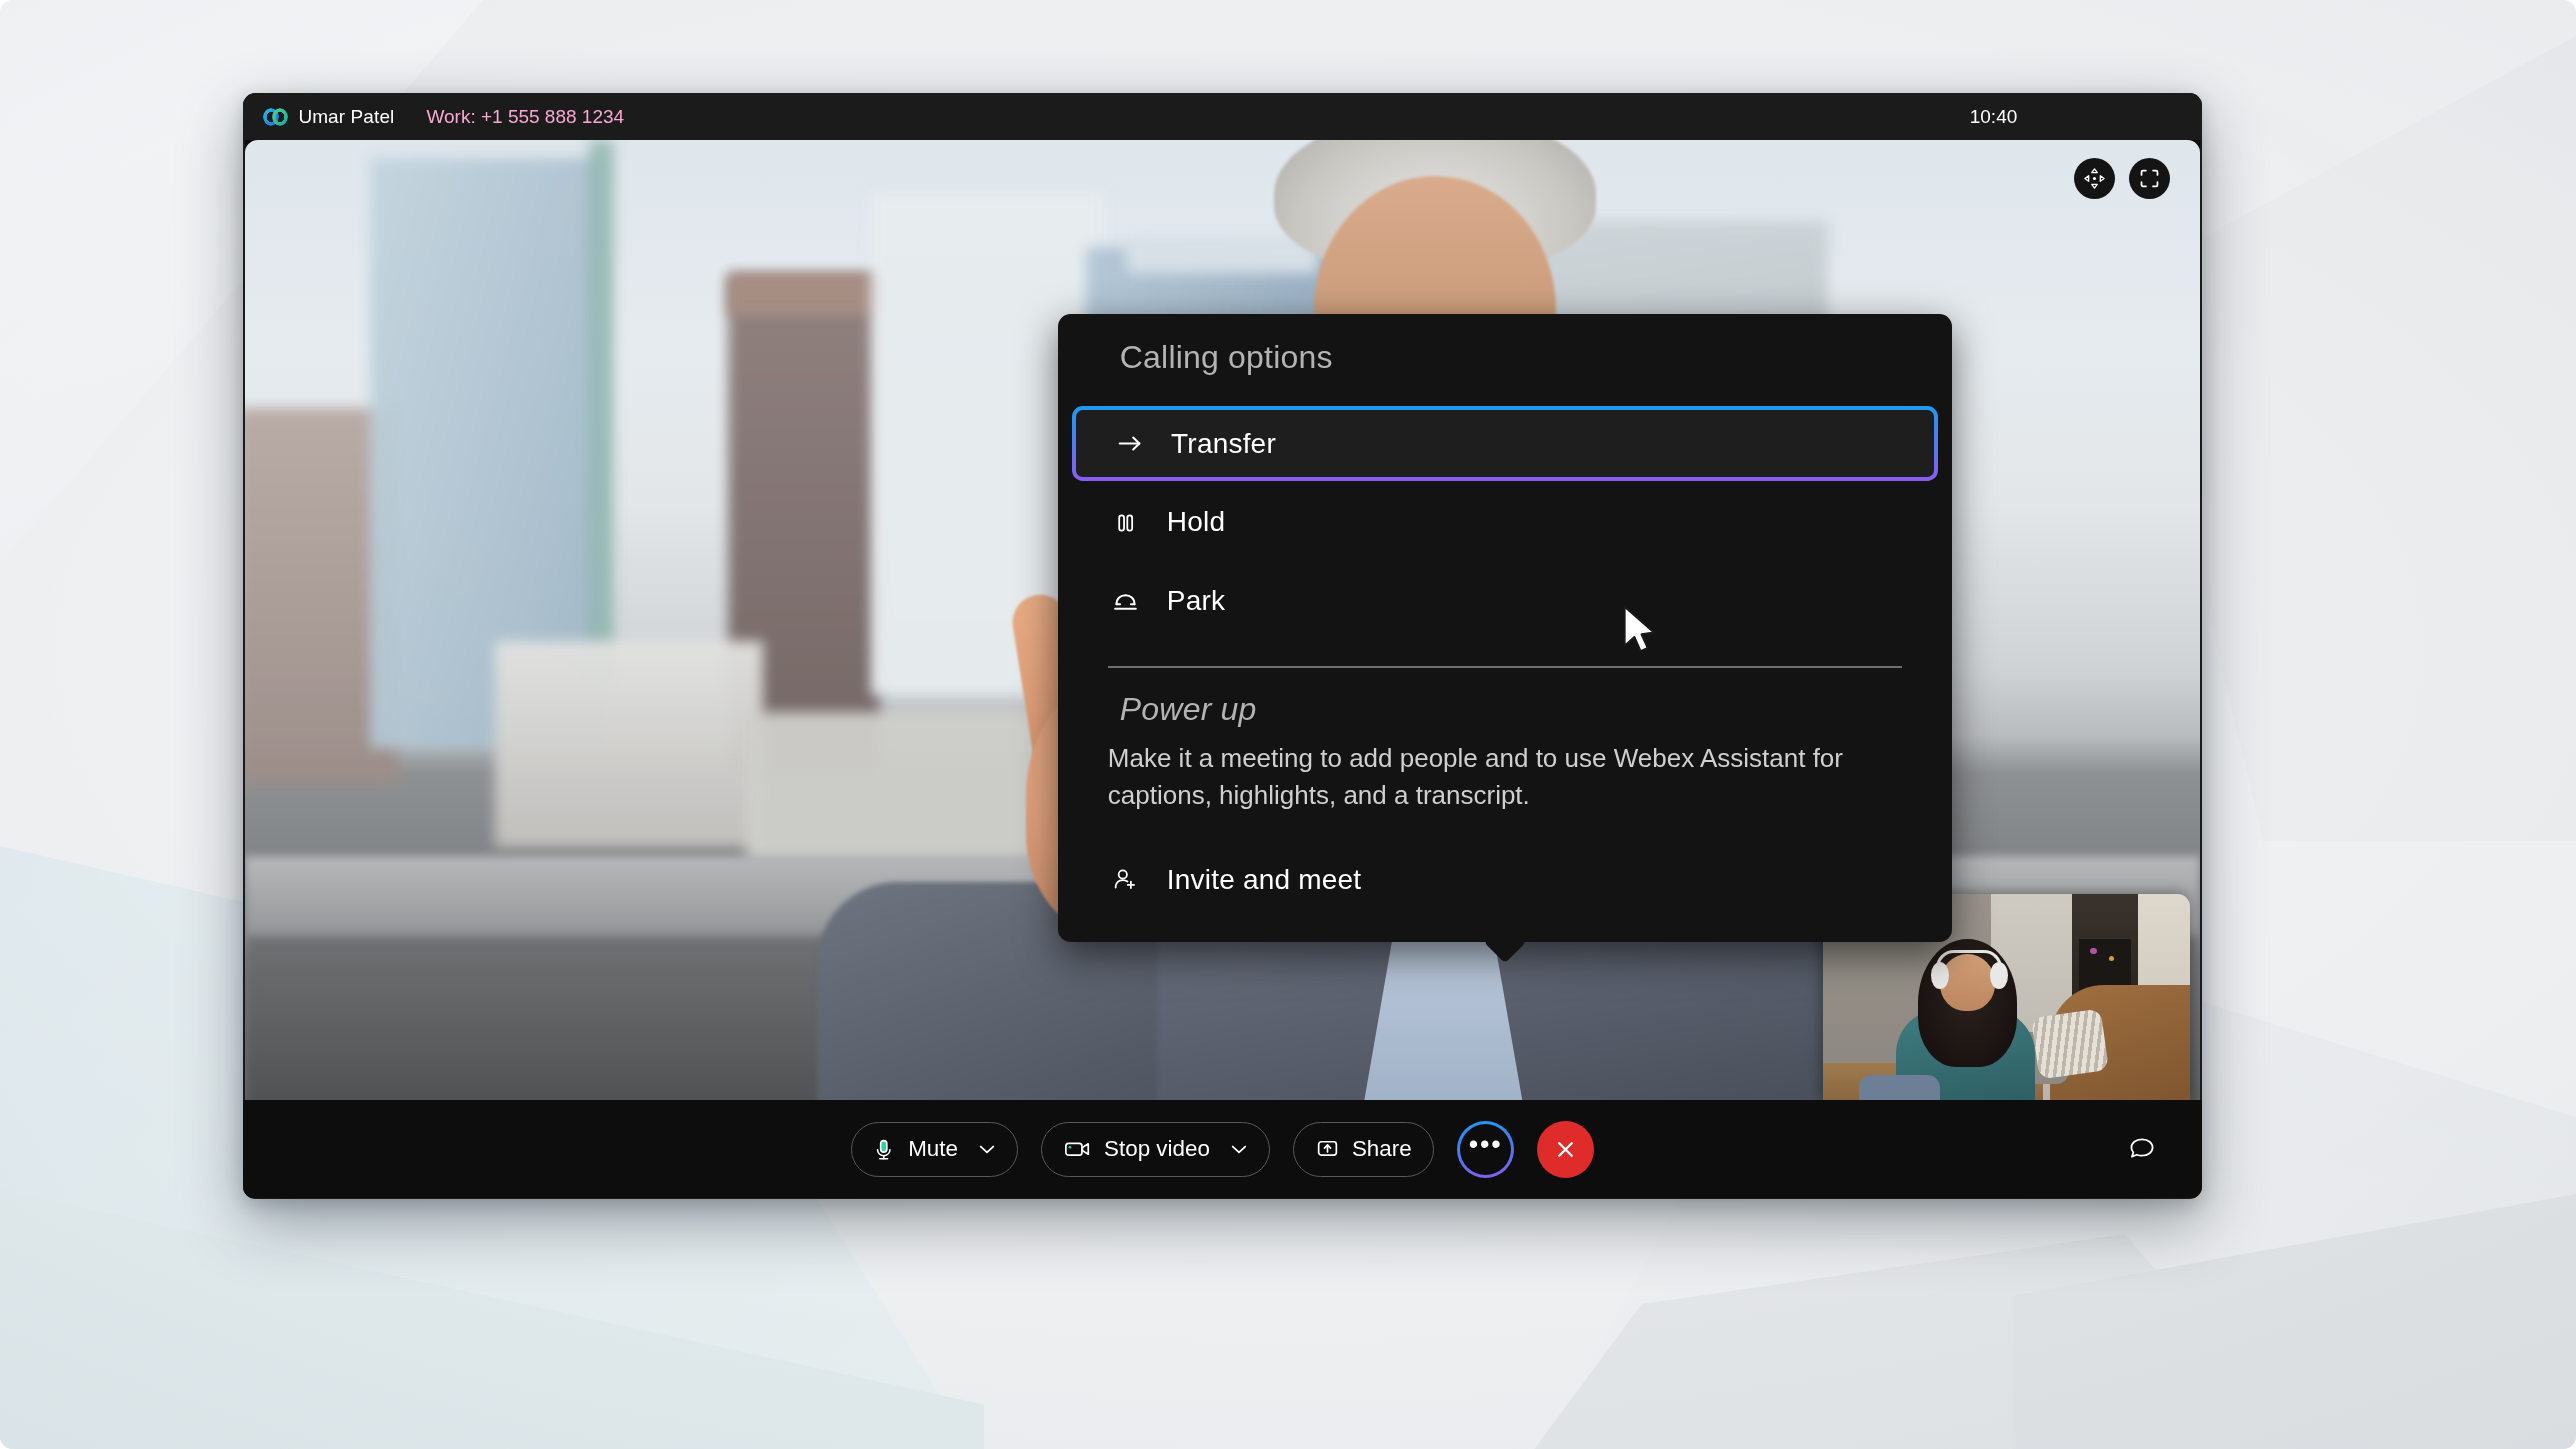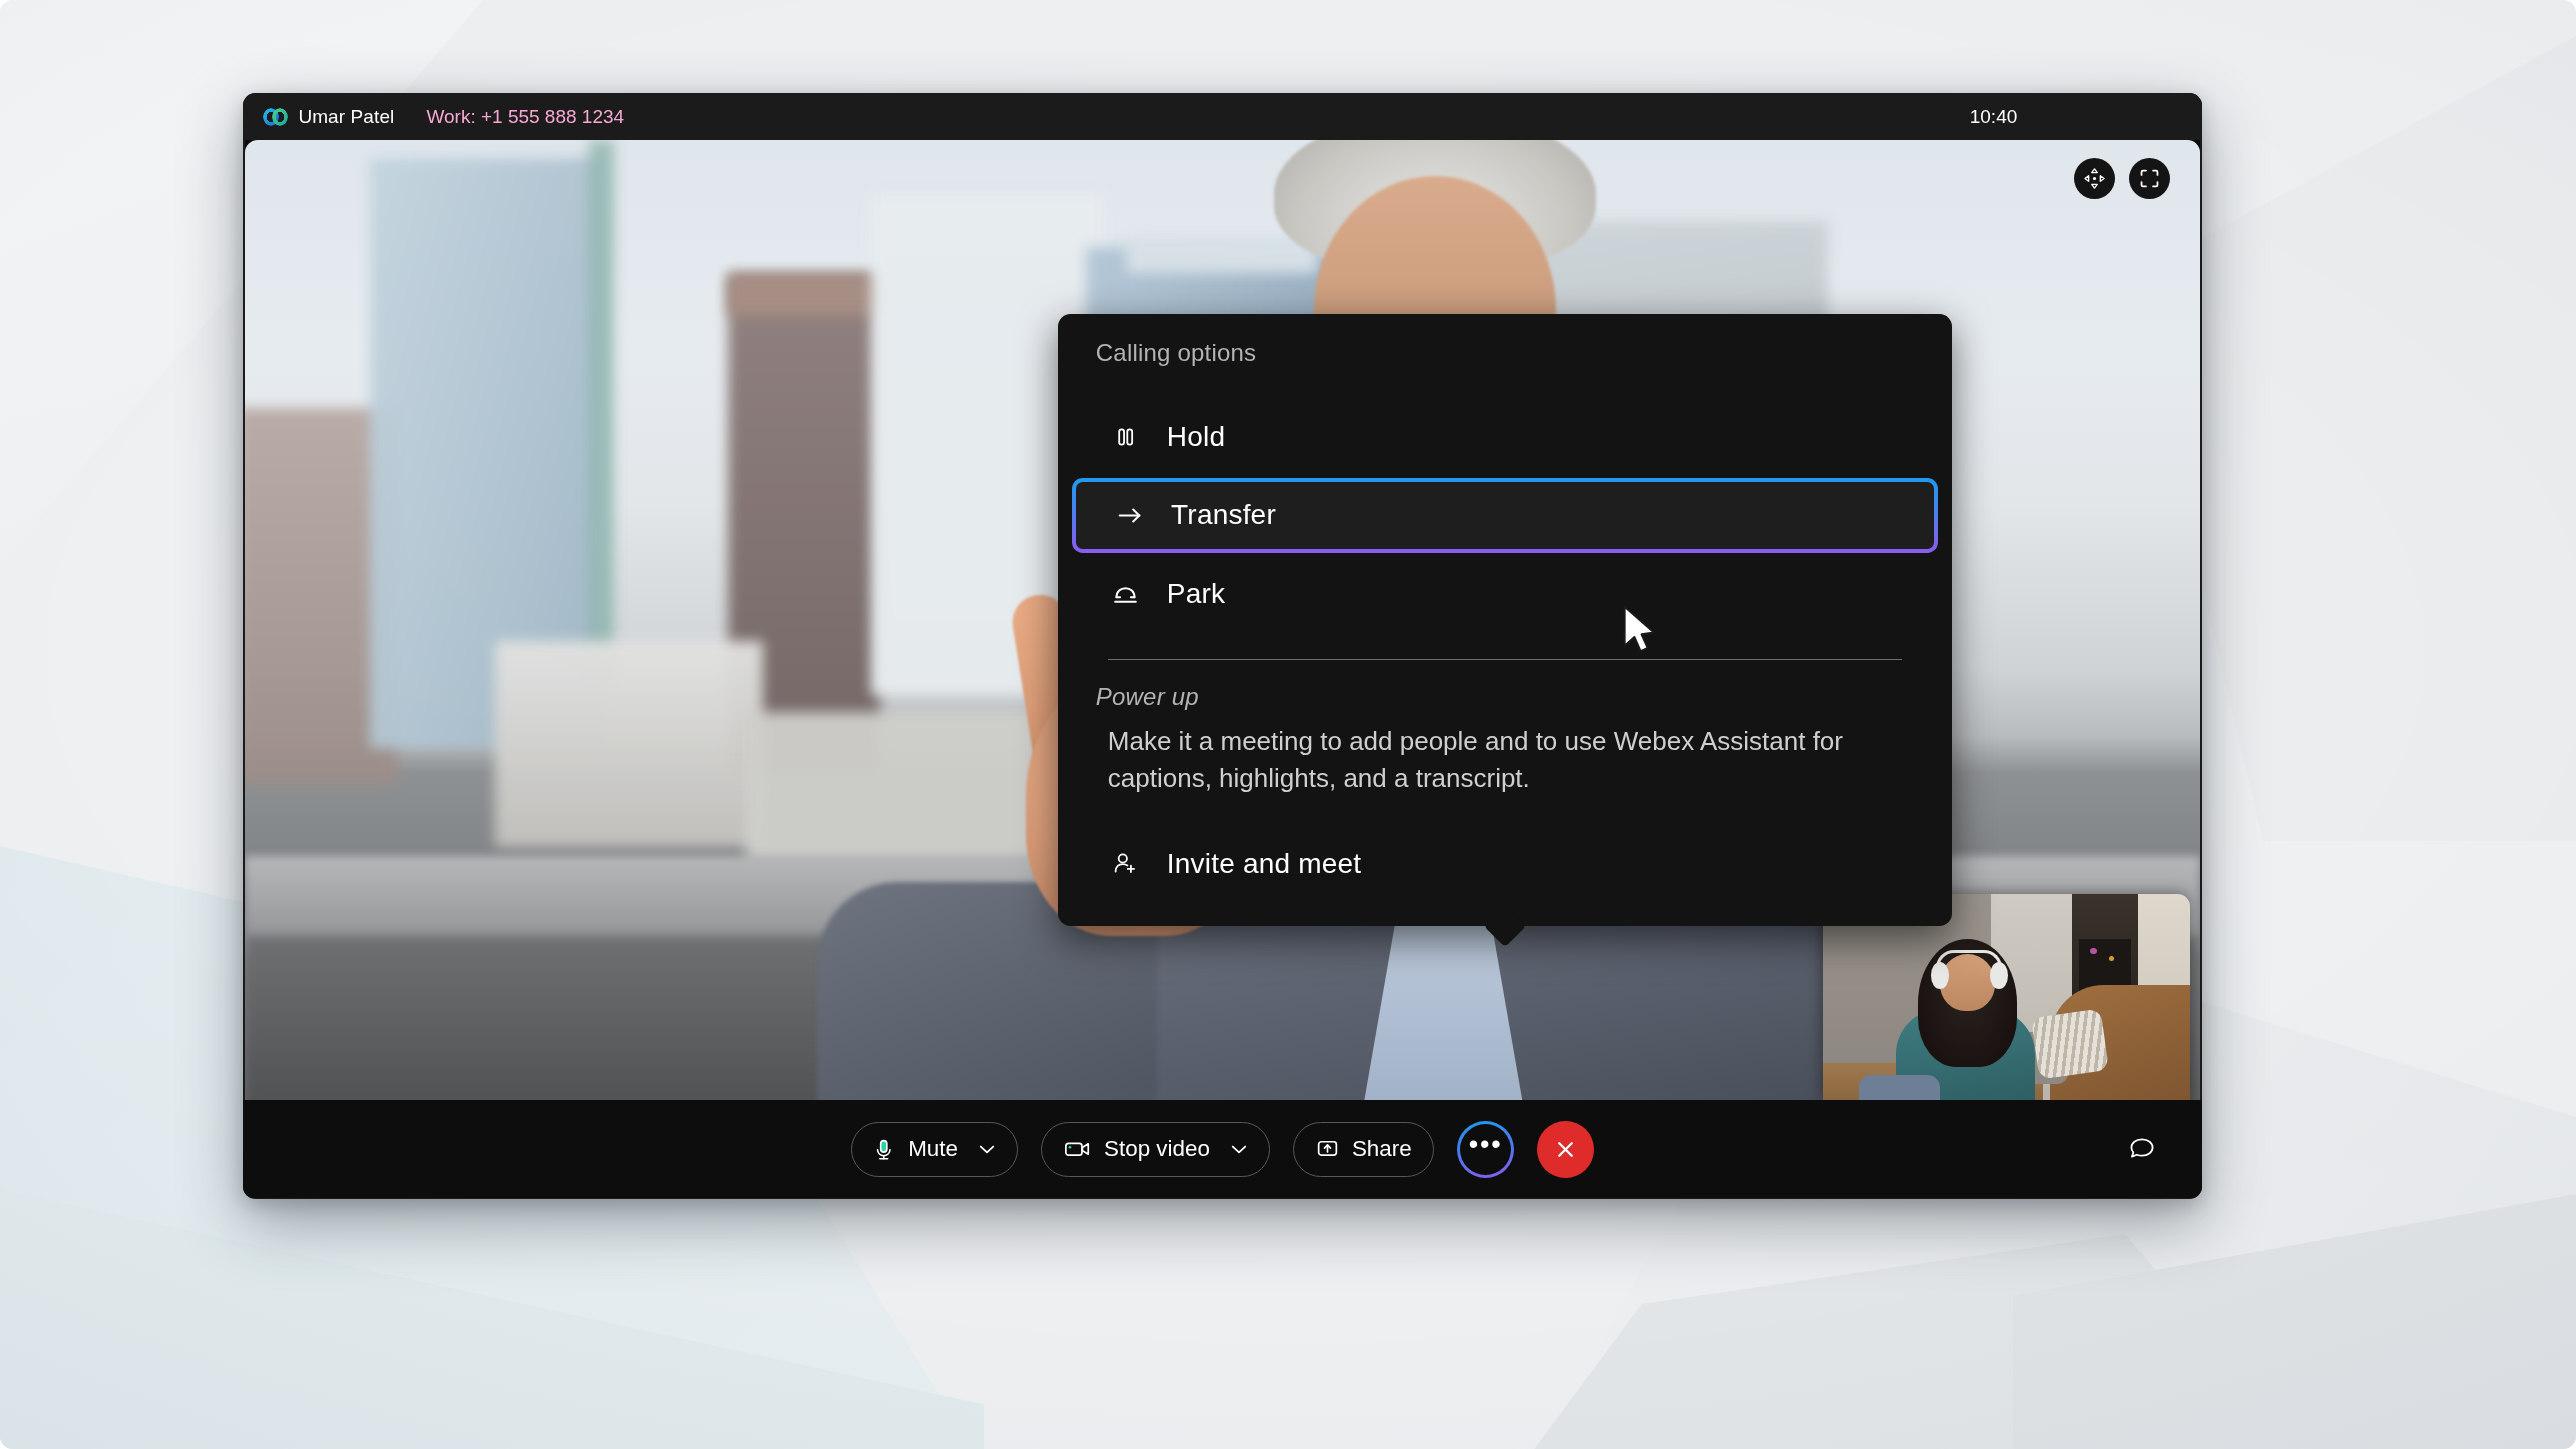--- a/index.html
+++ b/index.html
@@ -345,22 +345,22 @@
     position: absolute;
     left: 50%;
     transform: translateX(-50%) rotate(45deg);
     bottom: -14.3px;
     width: 30px; height: 30px;
     background: #131313;
     border-radius: 4.5px;
   }
   .menu-section-title {
     color: #b3b3b3;
-    font-size: 24px;
-    padding: 0 38px;
+    font-size: 32px;
+    padding: 0 62px;
     margin-bottom: 30px;
     letter-spacing: 0.2px;
   }
   #power-up-title { margin-top: 5.4px; margin-bottom: 12px; font-style: italic; }
 
   .menu-item {
     display: flex;
     align-items: center;
     height: 79px;
     padding: 0 50px;
@@ -579,38 +579,38 @@
         <div id="sv-face"></div>
         <div id="sv-hp-b"></div>
         <div id="sv-hp-l"></div>
         <div id="sv-hp-r"></div>
       </div>
 
       <div id="calling-menu">
 
         <div class="menu-section-title">Calling options</div>
 
+        <div class="menu-item" id="menu-item-transfer">
+          <span class="mi-icon">
+            <svg width="29" height="27" viewBox="0 0 32 30">
+              <path d="M4 15 H26" fill="none" stroke="#fff" stroke-width="2.2" stroke-linecap="round"></path>
+              <path d="M19 8.4 L25.8 15 L19 21.6" fill="none" stroke="#fff" stroke-width="2.2" stroke-linecap="round" stroke-linejoin="round"></path>
+            </svg>
+          </span>
+          <span class="mi-label">Transfer</span>
+        </div>
+
         <div class="menu-item" id="menu-item-hold">
           <span class="mi-icon">
             <svg width="27" height="27" viewBox="0 0 30 30">
               <rect x="8" y="7" width="5.4" height="17" rx="2.7" fill="none" stroke="#fff" stroke-width="2"></rect>
               <rect x="17" y="7" width="5.4" height="17" rx="2.7" fill="none" stroke="#fff" stroke-width="2"></rect>
             </svg>
           </span>
           <span class="mi-label">Hold</span>
-        </div>
-
-        <div class="menu-item" id="menu-item-transfer">
-          <span class="mi-icon">
-            <svg width="29" height="27" viewBox="0 0 32 30">
-              <path d="M4 15 H26" fill="none" stroke="#fff" stroke-width="2.2" stroke-linecap="round"></path>
-              <path d="M19 8.4 L25.8 15 L19 21.6" fill="none" stroke="#fff" stroke-width="2.2" stroke-linecap="round" stroke-linejoin="round"></path>
-            </svg>
-          </span>
-          <span class="mi-label">Transfer</span>
         </div>
 
 
         <div class="menu-item" id="menu-item-park">
           <span class="mi-icon">
             <svg width="29" height="27" viewBox="0 0 32 30">
               <path d="M6 18 C6 11.6 10.5 8 16 8 C21.5 8 26 11.6 26 18" fill="none" stroke="#fff" stroke-width="2.2" stroke-linecap="round"></path>
               <path d="M6 18 L10 18" fill="none" stroke="#fff" stroke-width="2.2" stroke-linecap="round"></path>
               <path d="M22 18 L26 18" fill="none" stroke="#fff" stroke-width="2.2" stroke-linecap="round"></path>
               <path d="M4.5 23 H27.5" fill="none" stroke="#fff" stroke-width="2.2" stroke-linecap="round"></path>

